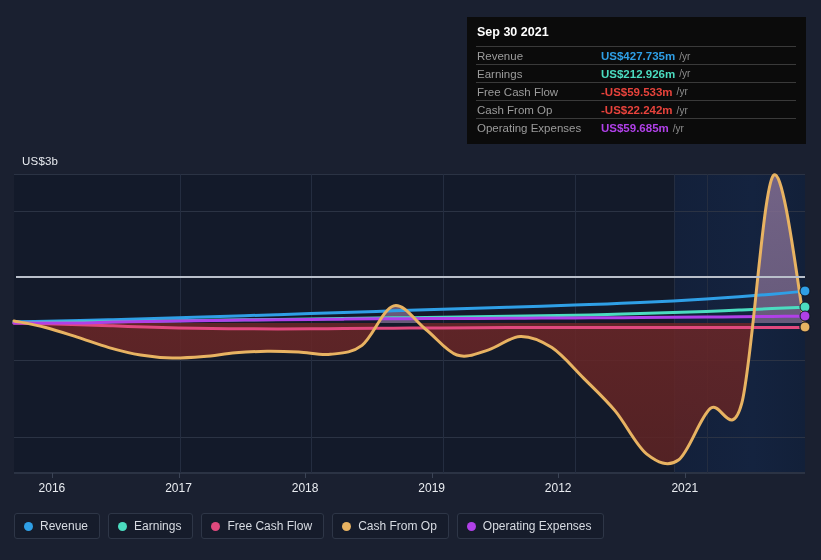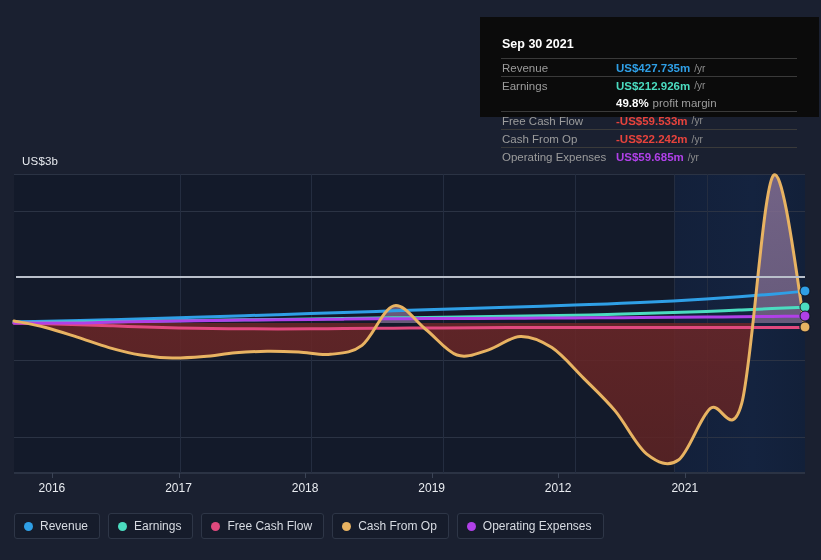--- a/index.html
+++ b/index.html
@@ -30,28 +30,28 @@
                transform:translateX(-50%);}
   .xtick{position:absolute;width:1px;height:5px;background:#3b4456;}
   .xaxis-line{position:absolute;left:14px;top:473px;width:791px;height:1px;background:#2b3344;}
 
   svg.series{position:absolute;left:0;top:0;width:791px;height:299px;overflow:visible;}
 
   .endpoint{position:absolute;width:9px;height:9px;border-radius:50%;
             transform:translate(-50%,-50%);border:1.5px solid #121826;}
 
   
-  .tooltip{position:absolute;left:480px;top:17px;width:339px;height:100px;
-           background:#0b0b0b;padding:12px;box-sizing:border-box;}
+  .tooltip{position:absolute;left:467px;top:17px;width:339px;height:127px;
+           background:#0b0b0b;padding:0;box-sizing:border-box;}
   .tt-inner{padding:8px 10px 4px 9px;}
   .tt-date{color:#ffffff;font-size:12.5px;font-weight:bold;padding:0 0 7px 1px;}
   .tt-row{display:flex;align-items:center;border-top:1px solid #3a3a3a;
           height:17px;padding:0 0 0 1px;}
   .tt-label{color:#9c9c9c;font-size:11.5px;width:114px;flex:0 0 114px;}
-  .tt-val{font-size:11.5px;font-weight:bold;}
+  .tt-val{font-size:11.5px;font-weight:bold;margin-left:10px;}
   .tt-unit{color:#8e8e8e;font-size:10px;font-weight:normal;margin-left:4px;}
   .tt-sub{color:#9c9c9c;font-size:11.5px;font-weight:normal;margin-left:4px;}
 
   
   .legend{position:absolute;left:14px;top:513px;display:flex;gap:8px;}
   .legend-item{display:flex;align-items:center;gap:7px;
                border:1px solid #2e3647;border-radius:3px;
                padding:5px 11px 5px 9px;background:#161c2b;}
   .dot{width:9px;height:9px;border-radius:50%;display:block;}
   .legend-text{color:#d7dbe2;font-size:12px;white-space:nowrap;}
@@ -148,27 +148,20 @@
               <span class="tt-unit">/yr</span>
             </div>
           </div>
           <div class="tt-row">
             <div class="tt-label">Earnings</div>
             <div style="display: flex; align-items: flex-start;">
               <span class="tt-val" style="color: rgb(75, 220, 192);">US$212.926m</span>
               <span class="tt-unit">/yr</span>
             </div>
           </div>
-          <div class="tt-row" style="border-top: none;">
-            <div class="tt-label"></div>
-            <div style="display: flex; align-items: baseline;">
-              <span class="tt-val" style="color: rgb(255, 255, 255);">49.8%</span>
-              <span class="tt-sub">profit margin</span>
-            </div>
-          </div>
           <div class="tt-row">
             <div class="tt-label">Free Cash Flow</div>
             <div style="display: flex; align-items: center;">
               <span class="tt-val" style="color: rgb(232, 67, 60);">-US$59.533m</span>
               <span class="tt-unit">/yr</span>
             </div>
           </div>
           <div class="tt-row">
             <div class="tt-label">Cash From Op</div>
             <div style="display: flex; align-items: baseline;">

